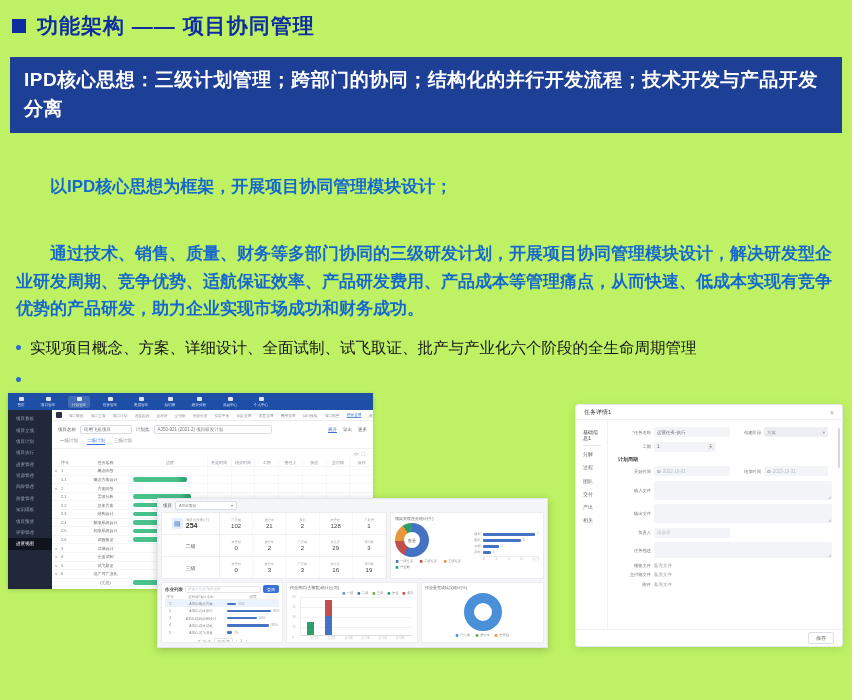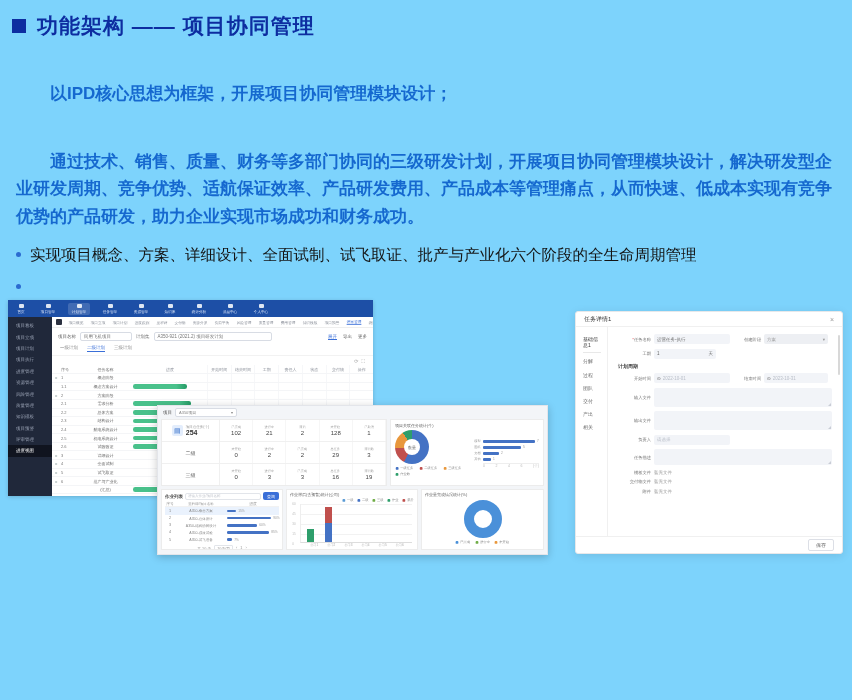--- a/index.html
+++ b/index.html
@@ -1,17 +1,17 @@
 <!DOCTYPE html>
 <html><head>
 <meta charset="utf-8">
 <style>
   * { margin:0; padding:0; box-sizing:border-box; }
   html,body { width:859px; height:700px; background:#fff; font-family:"Liberation Sans","DejaVu Sans",sans-serif; overflow:hidden; }
-  .page { position:relative; width:852px; height:700px; background:#7dd3fc; }
+  .page { position:relative; width:852px; height:700px; background:#bef264; }
 
   
   .hdr { display:flex; align-items:center; padding:12px 14px 0 12px; }
   .hdr-sq { width:14px; height:14px; background:#0d2da0; margin-right:11px; flex:0 0 auto; }
   .hdr-title { font-size:21px; font-weight:800; color:#0d2da0; letter-spacing:1px; }
 
   
   .banner { margin:17px 10px 0 10px; background:#1e3f96; color:#fff; font-size:19px; font-weight:700;
             line-height:1.55; padding:8px 14px 9px 14px; letter-spacing:0.5px; }
 
@@ -167,20 +167,21 @@
 </head>
 <body>
 
 <div class="page">
 
   <div class="hdr">
     <div class="hdr-sq"></div>
     <div class="hdr-title">功能架构 —— 项目协同管理</div>
   </div>
 
+  <div class="banner">IPD核心思想：三级计划管理；跨部门的协同；结构化的并行开发流程；技术开发与产品开发分离</div>
 
   <div class="paras">
     <p>以IPD核心思想为框架，开展项目协同管理模块设计；</p>
     <p>通过技术、销售、质量、财务等多部门协同的三级研发计划，开展项目协同管理模块设计，解决研发型企业研发周期、竞争优势、适航保证效率、产品研发费用、产品成本等管理痛点，从而快速、低成本实现有竞争优势的产品研发，助力企业实现市场成功和财务成功。</p>
   </div>
 
   <div class="bullets">
     <div class="bullet">
       <span class="bdot"></span>
       <span class="btxt">实现项目概念、方案、详细设计、全面试制、试飞取证、批产与产业化六个阶段的全生命周期管理</span>

